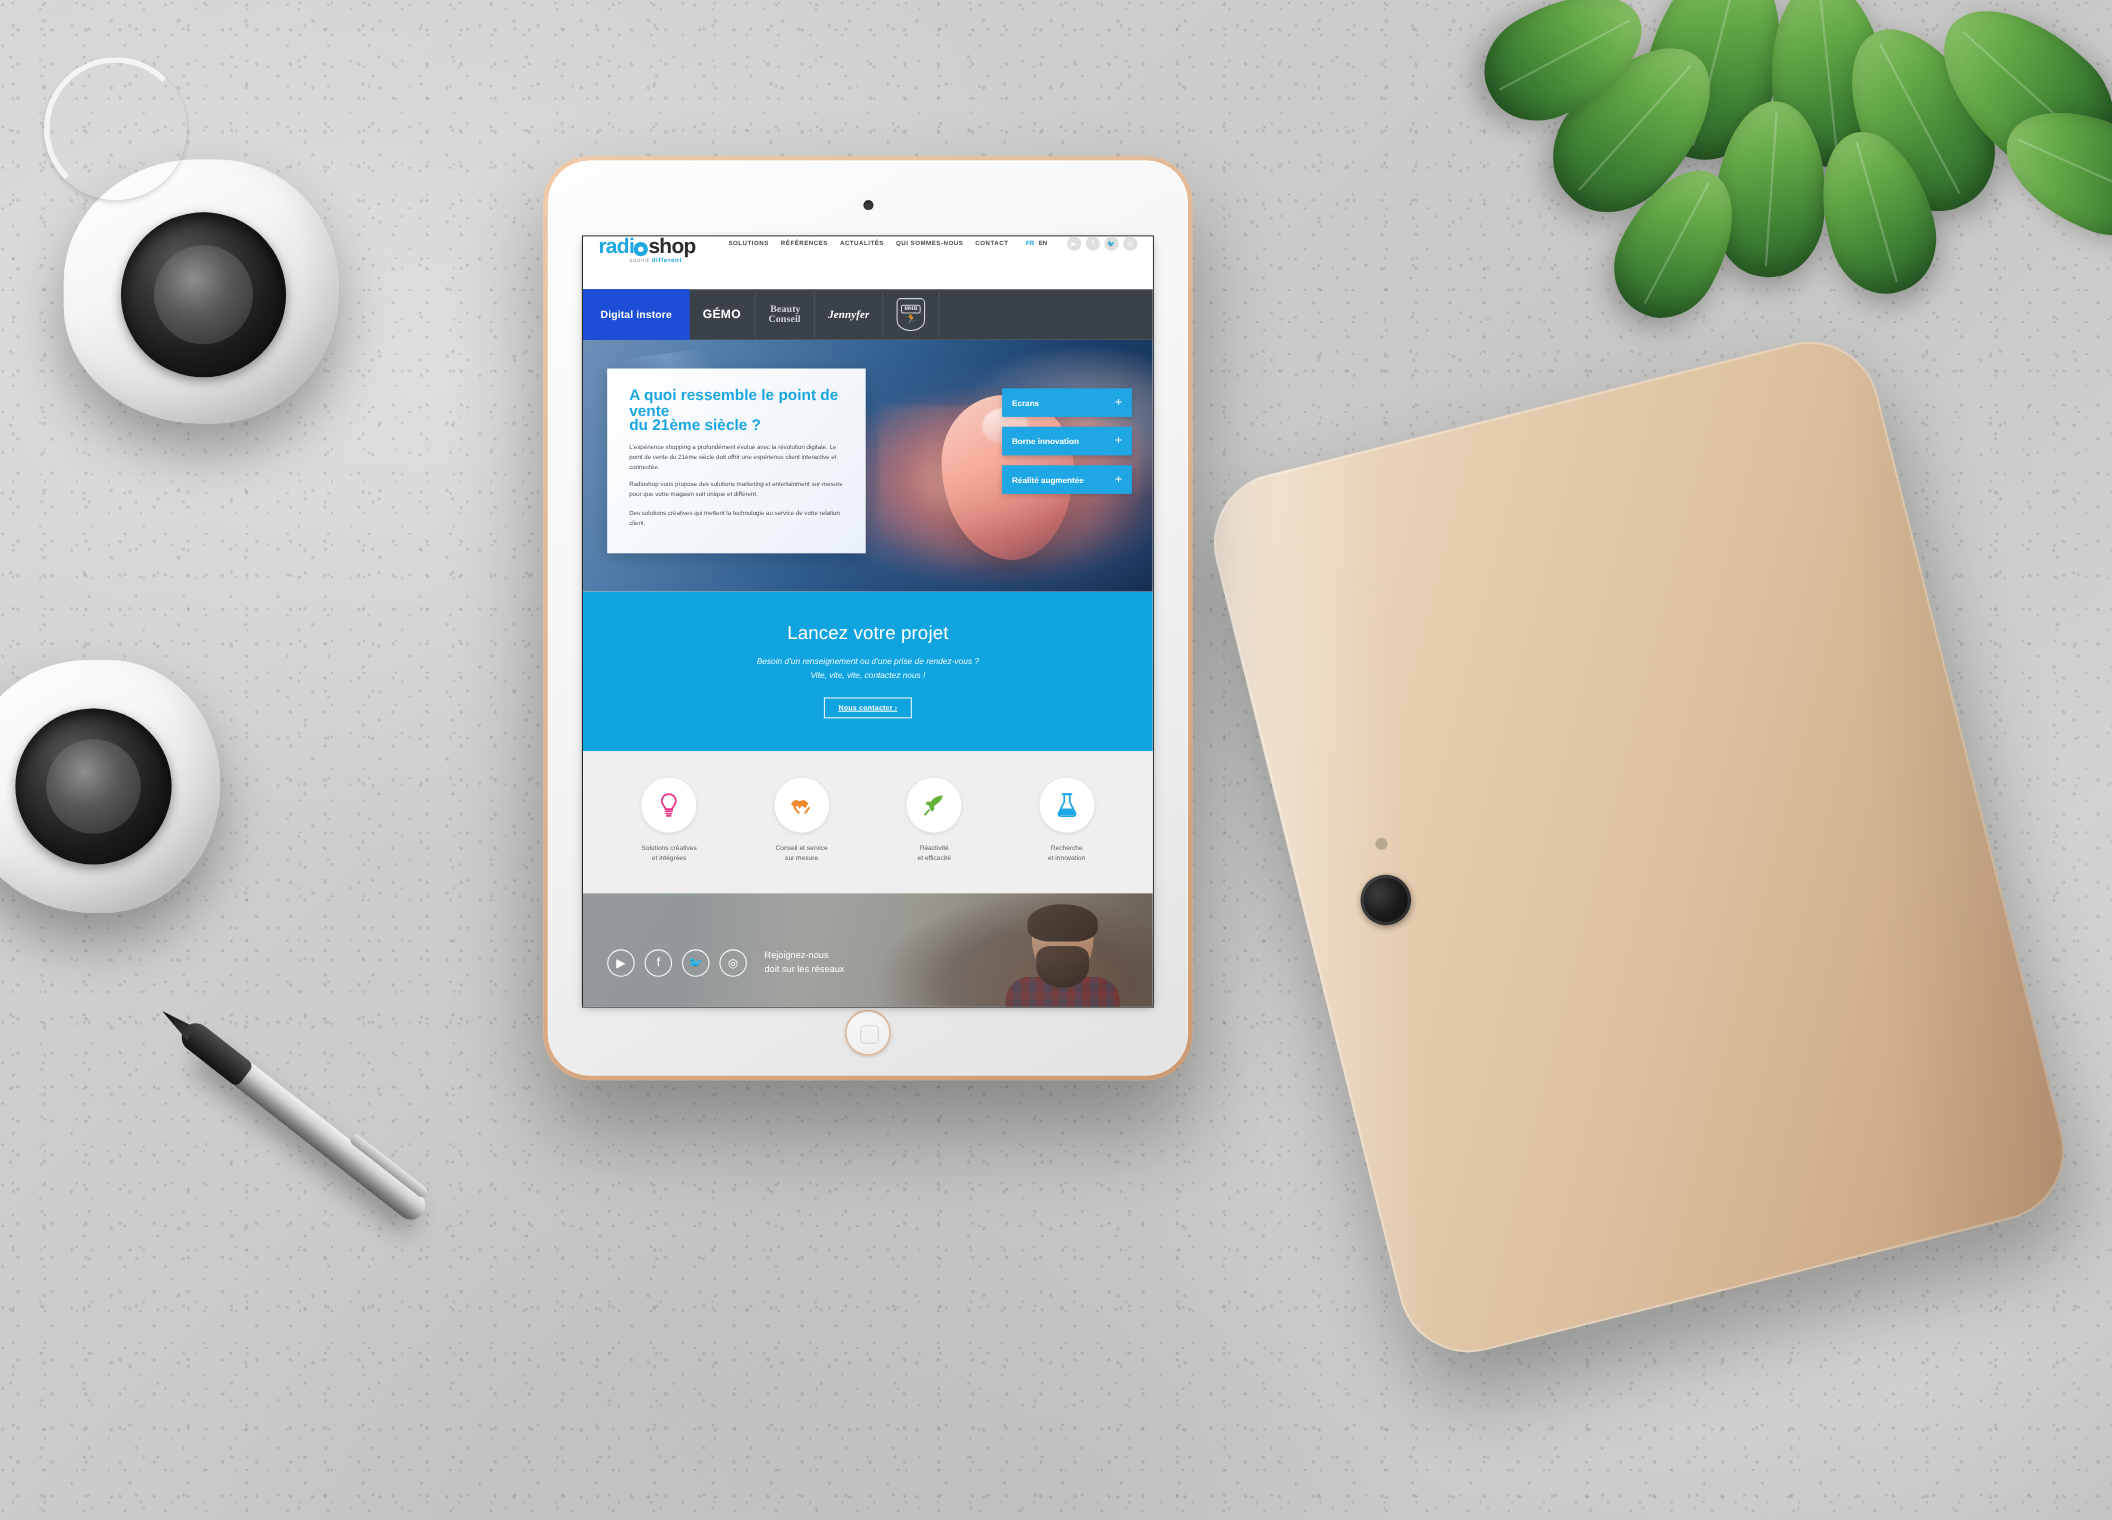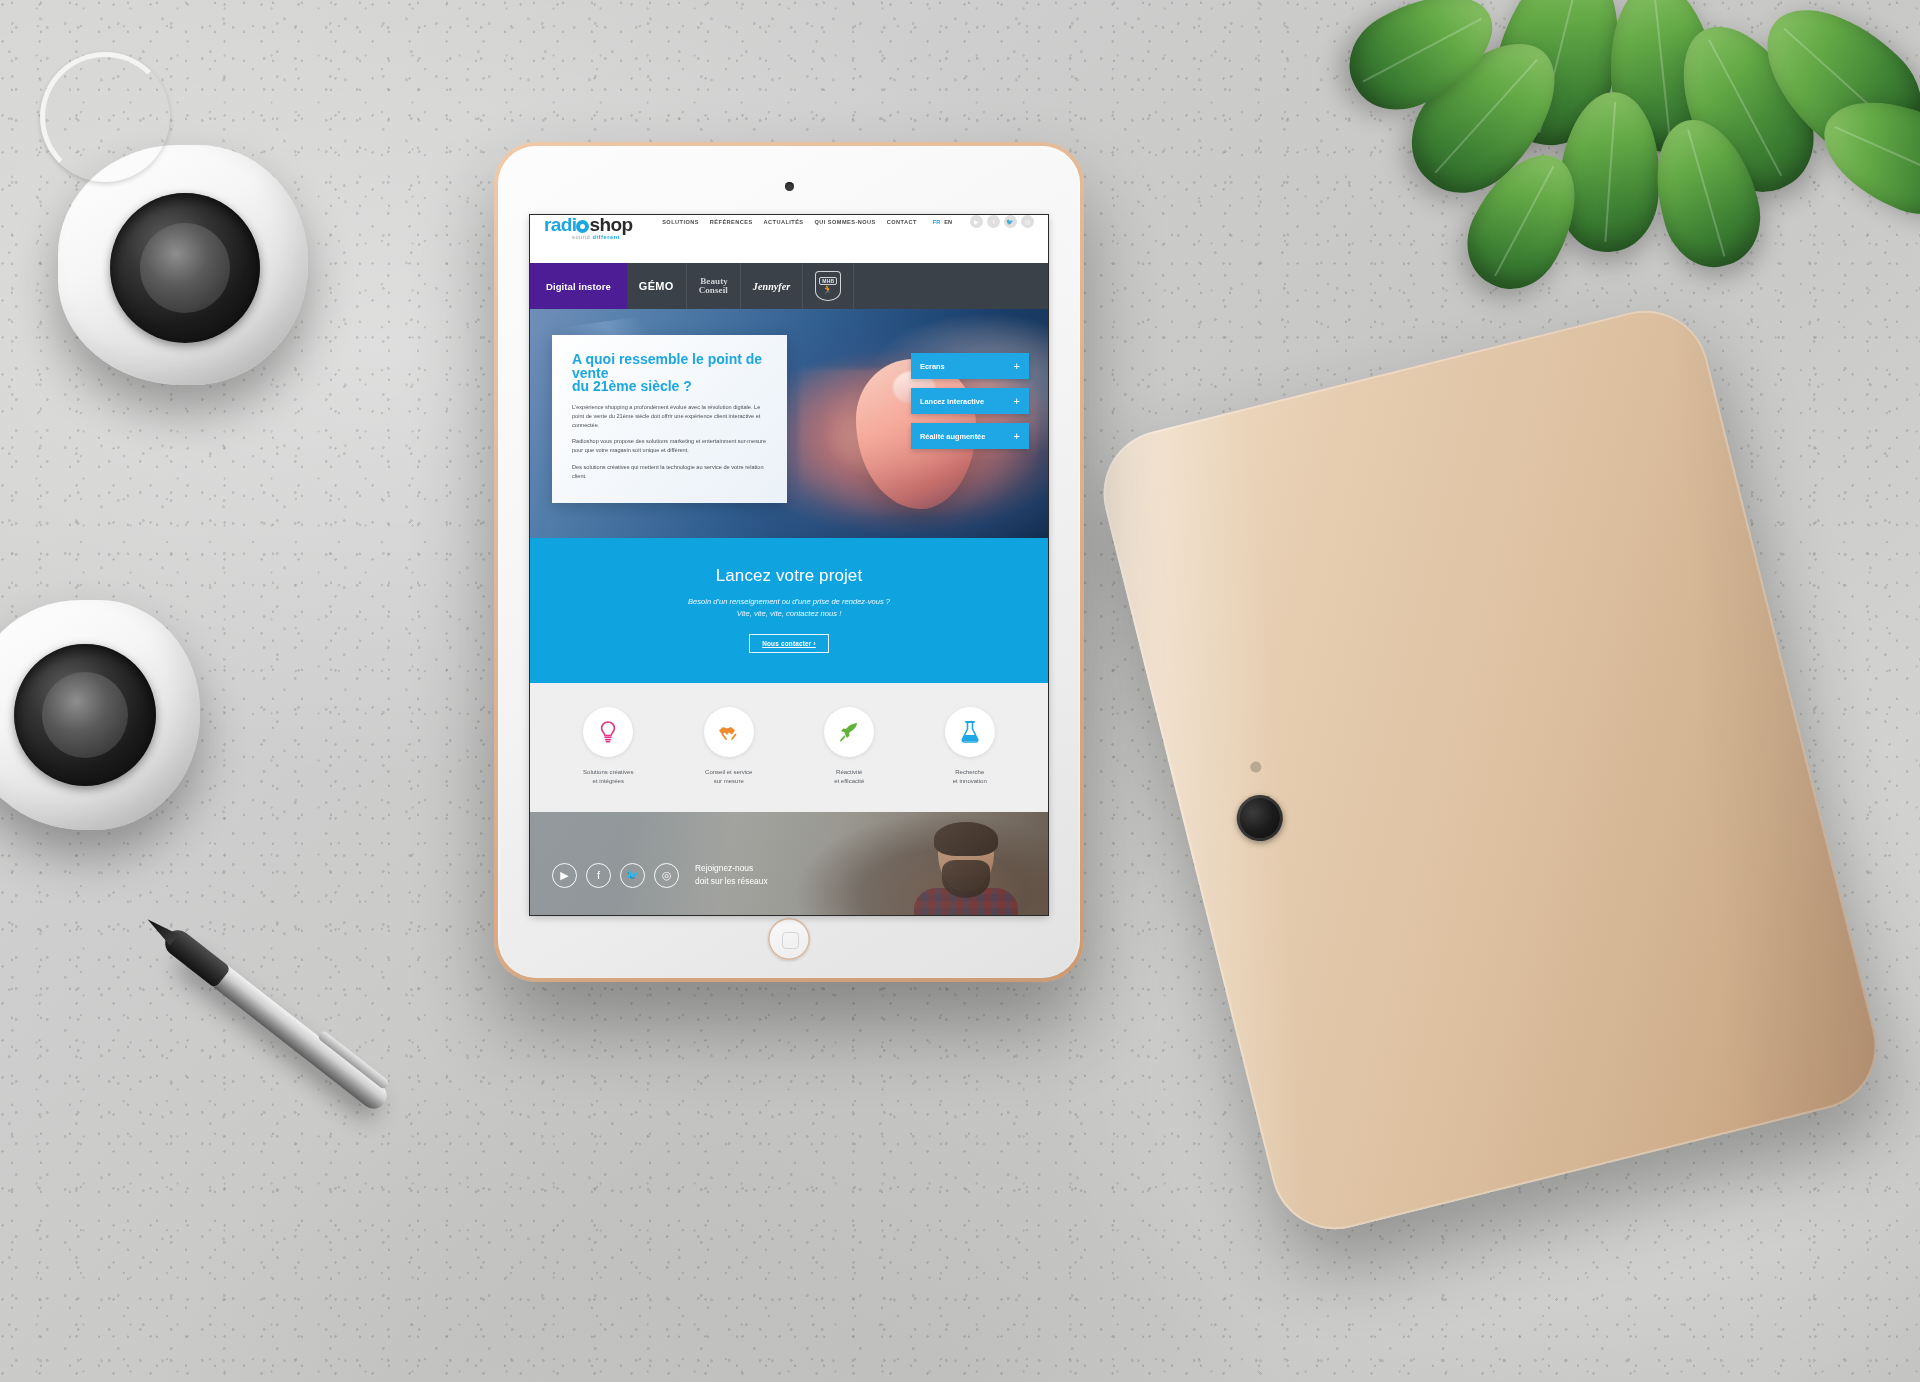--- a/index.html
+++ b/index.html
@@ -166,21 +166,21 @@
     display:flex; align-items:center; justify-content:center; font-size:6px; font-style:normal;
   }
 
   
   .tabs { display:flex; height:46px; background:#3a4149; }
   .tab {
     display:flex; align-items:center; justify-content:center; padding: 0 12px;
     color:#fff; font-weight:800; font-size:9.5px; letter-spacing:.1px;
     border-right:1px solid #4b525a; white-space:nowrap;
   }
-  .tab.active { background:#4c1d95; border-right:none; padding: 0 16px; }
+  .tab.active { background:#1d4ed8; border-right:none; padding: 0 16px; }
   .tab-gemo { font-size:11px; font-weight:800; letter-spacing:.3px; }
   .tab-beauty { font-family:Liberation Serif, serif; font-size:9px; line-height:9px; text-align:right; color:#cfd3d7; }
   .tab-jenny { font-family:"Liberation Serif", serif; font-style:italic; font-weight:700; font-size:10px; }
   .shield {
     width:26px; height:30px; border:1.4px solid #cfd3d7; border-radius:4px 4px 48% 48%/4px 4px 34% 34%;
     display:flex; flex-direction:column; align-items:center; justify-content:center; gap:1px;
   }
   .shield-top { font-size:5px; font-weight:800; letter-spacing:.2px; color:#e2e5e8; border:1px solid #cfd3d7; border-radius:2px; padding:0 2px; }
   .shield-fig { font-size:9px; line-height:9px; color:#e2e5e8; }
 
@@ -412,21 +412,21 @@
         <p>Radioshop vous propose des solutions marketing et entertainment sur-mesure pour que votre magasin soit unique et différent.</p>
         <p>Des solutions créatives qui mettent la technologie au service de votre relation client.</p>
       </div>
 
       <div class="acc">
         <div class="acc-item">
           <span>Ecrans</span>
           <span class="acc-plus">+</span>
         </div>
         <div class="acc-item">
-          <span>Lancez interactive</span>
+          <span>Borne innovation</span>
           <span class="acc-plus">+</span>
         </div>
         <div class="acc-item">
           <span>Réalité augmentée</span>
           <span class="acc-plus">+</span>
         </div>
       </div>
     </div>
 
     <div class="cta">

